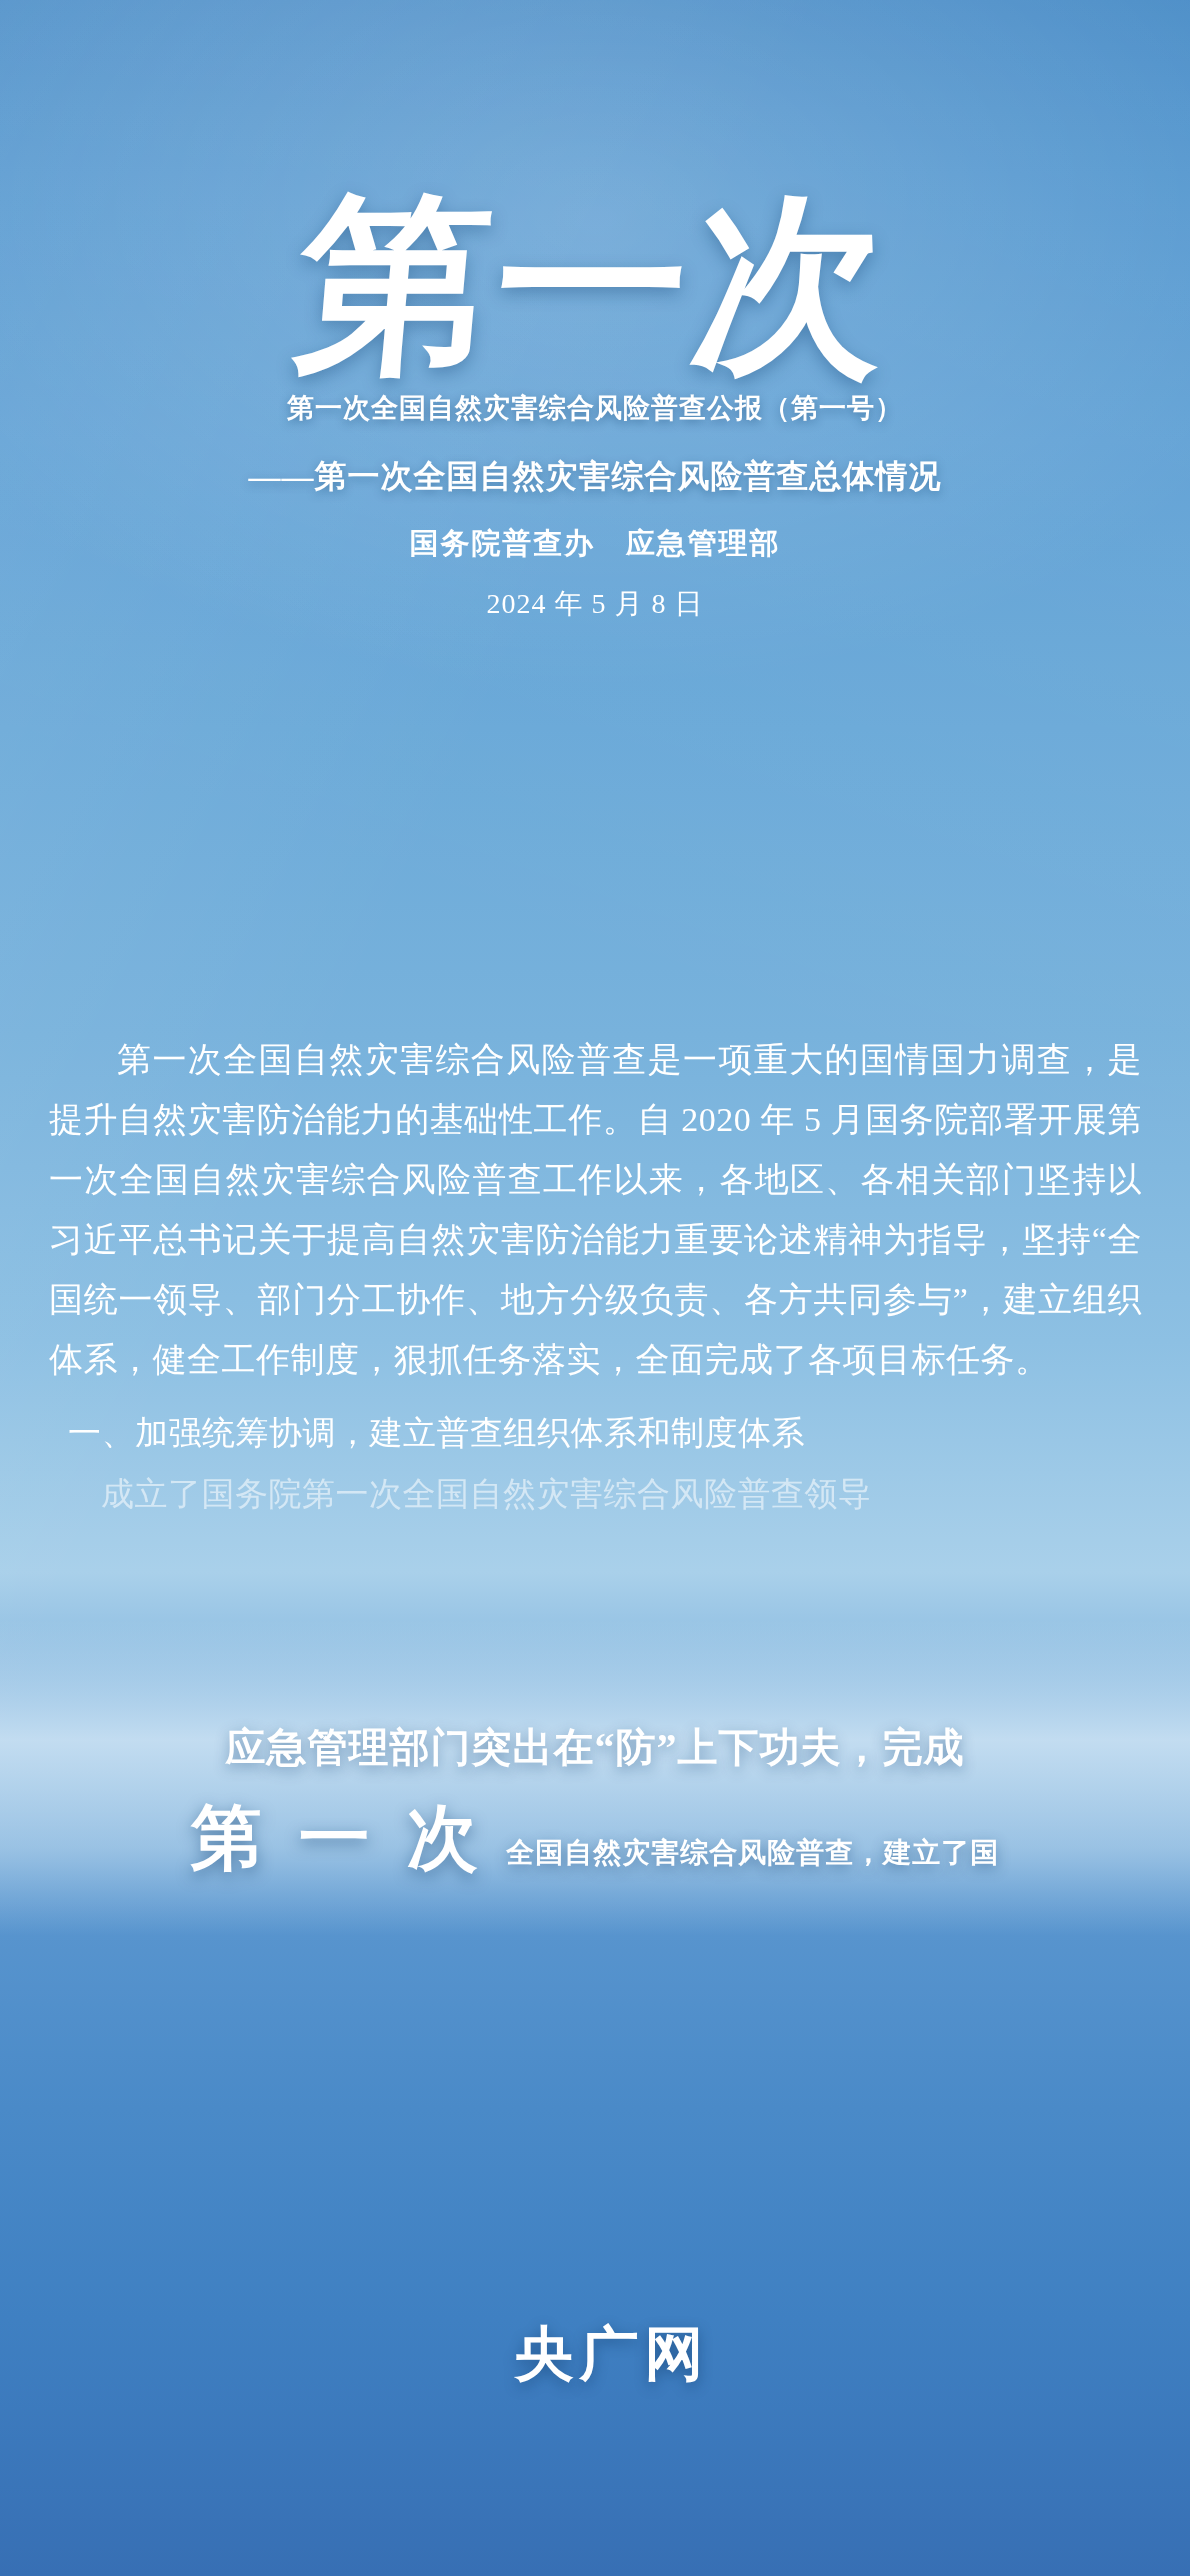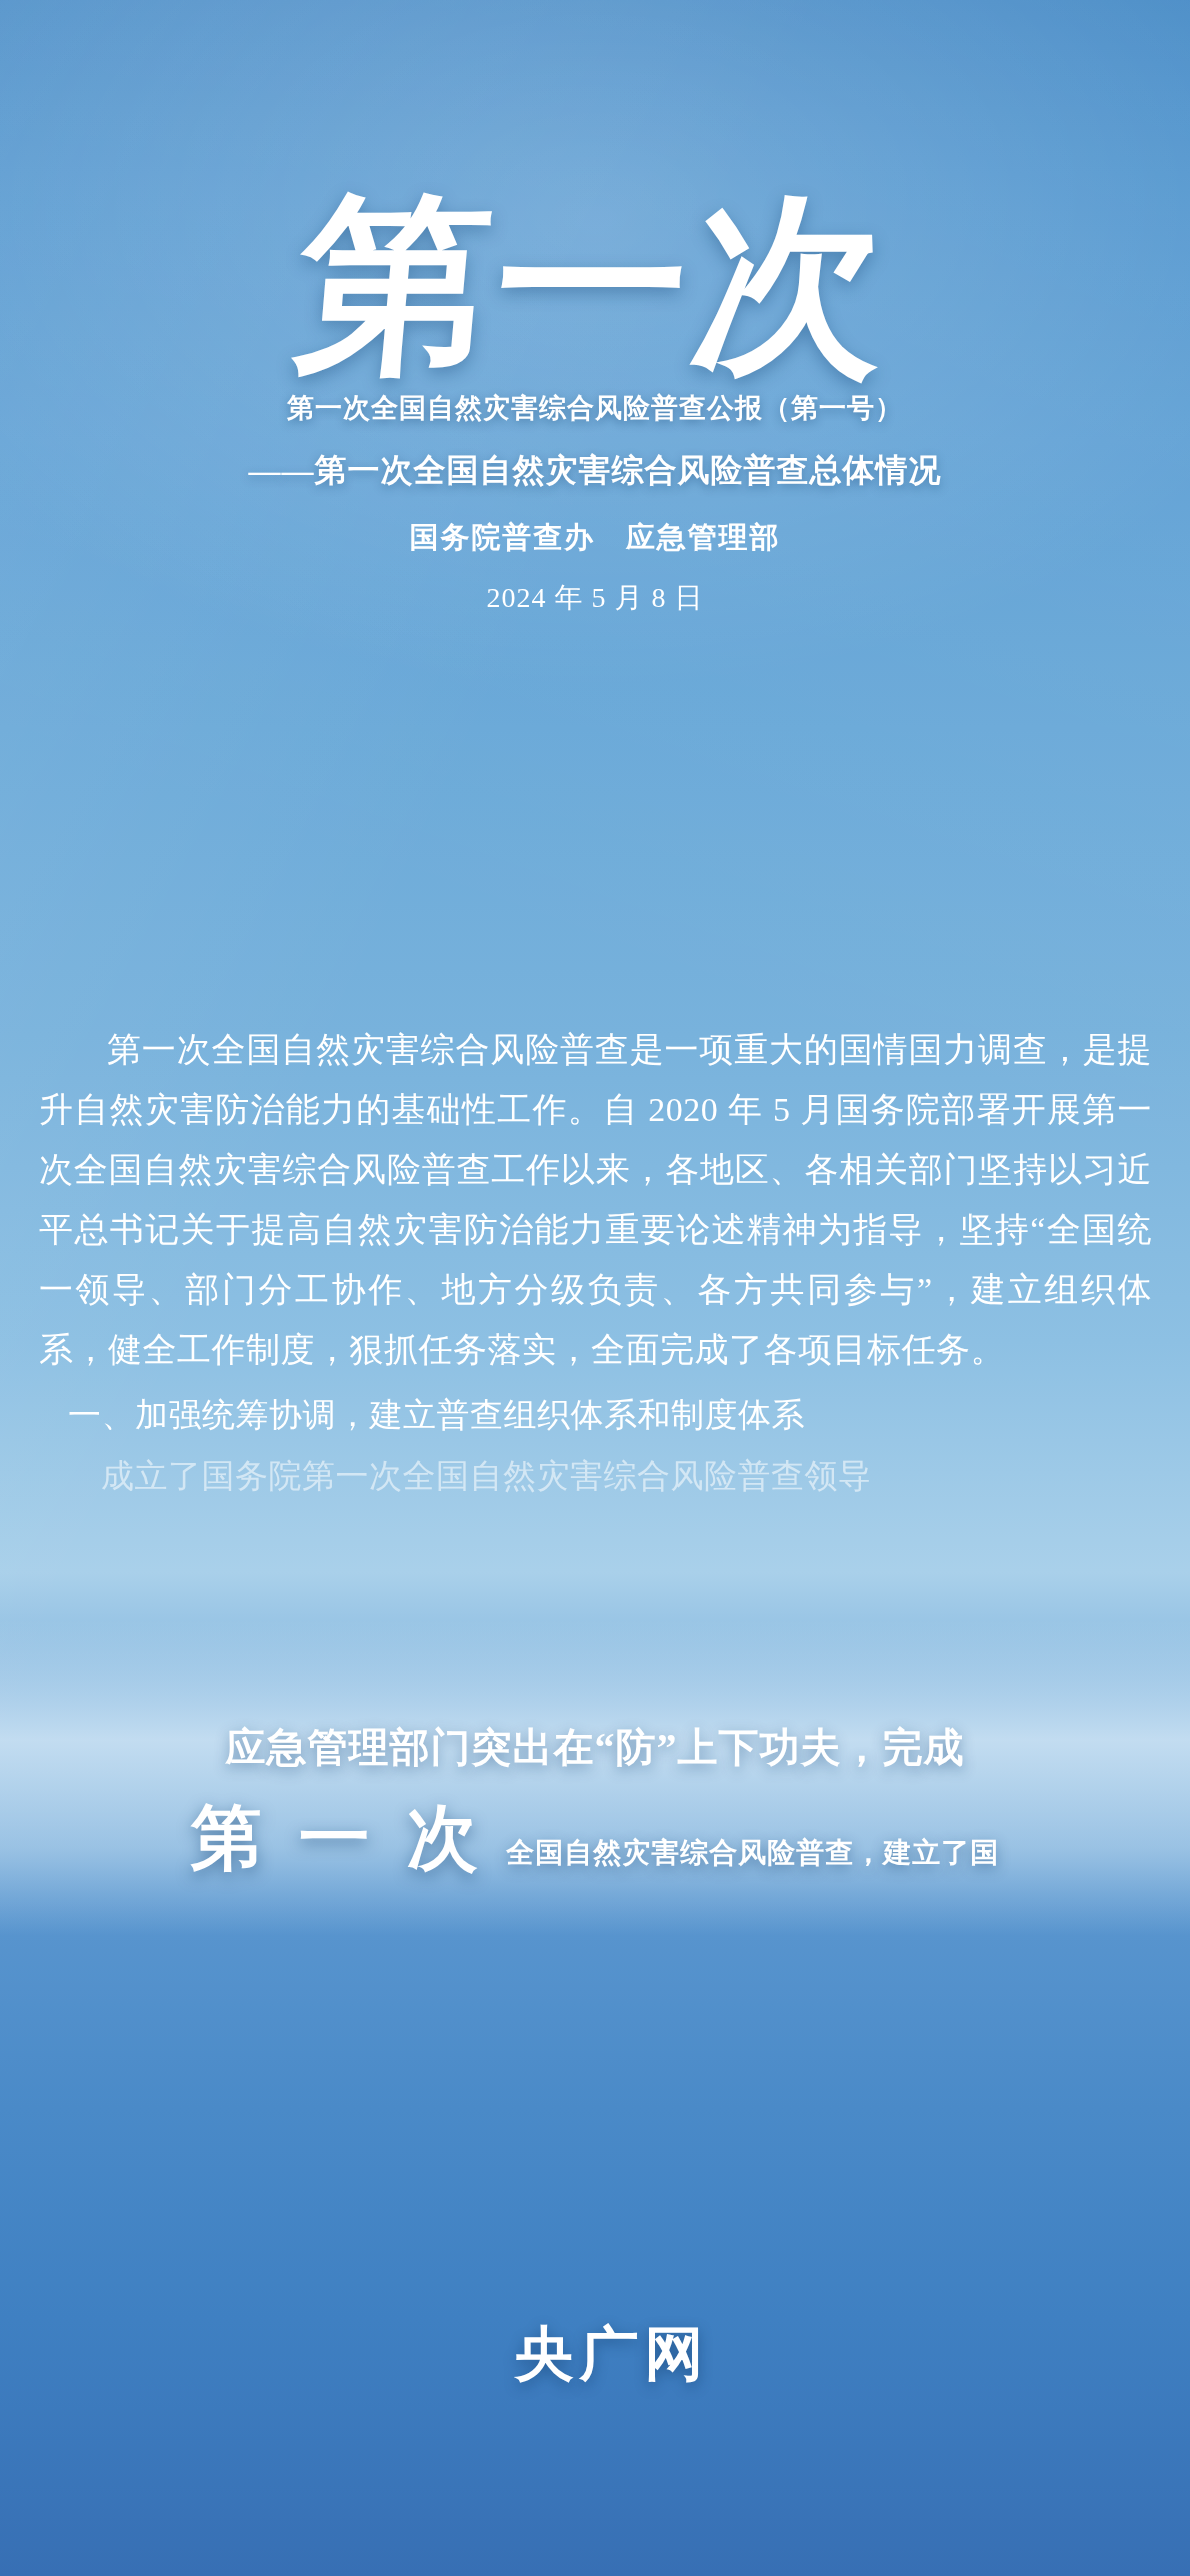--- a/index.html
+++ b/index.html
@@ -65,21 +65,21 @@
     color: #ffffff;
   }
   .doc-title {
     font-size: 27px;
     font-weight: bold;
     letter-spacing: 1px;
     line-height: 1.3;
     text-shadow: 0 2.9px 9.6px rgba(10,55,100,0.40);
   }
   .doc-subtitle {
-    margin-top: 23px;
+    margin-top: 29px;
     font-size: 32px;
     font-weight: bold;
     letter-spacing: 1px;
     text-shadow: 0 2.9px 9.6px rgba(10,55,100,0.35);
   }
   .doc-issuer {
     margin-top: 25px;
     font-size: 29px;
     font-weight: bold;
     letter-spacing: 1.9px;
@@ -94,21 +94,21 @@
     top: 1016px;
     left: 35px;
     width: 1121px;
     color: #ffffff;
     font-size: 34px;
     line-height: 60px;
     text-align: justify;
     letter-spacing: 0.5px;
   }
   .body-text p {
-    margin: 4px;
+    margin: 14px;
     text-indent: 2em;
   }
   .section-head {
     margin-top: 5.8px;
     font-size: 33px;
     line-height: 59px;
     text-indent: 1em;
   }
   .faded-line {
     margin-top: 1.9px;

